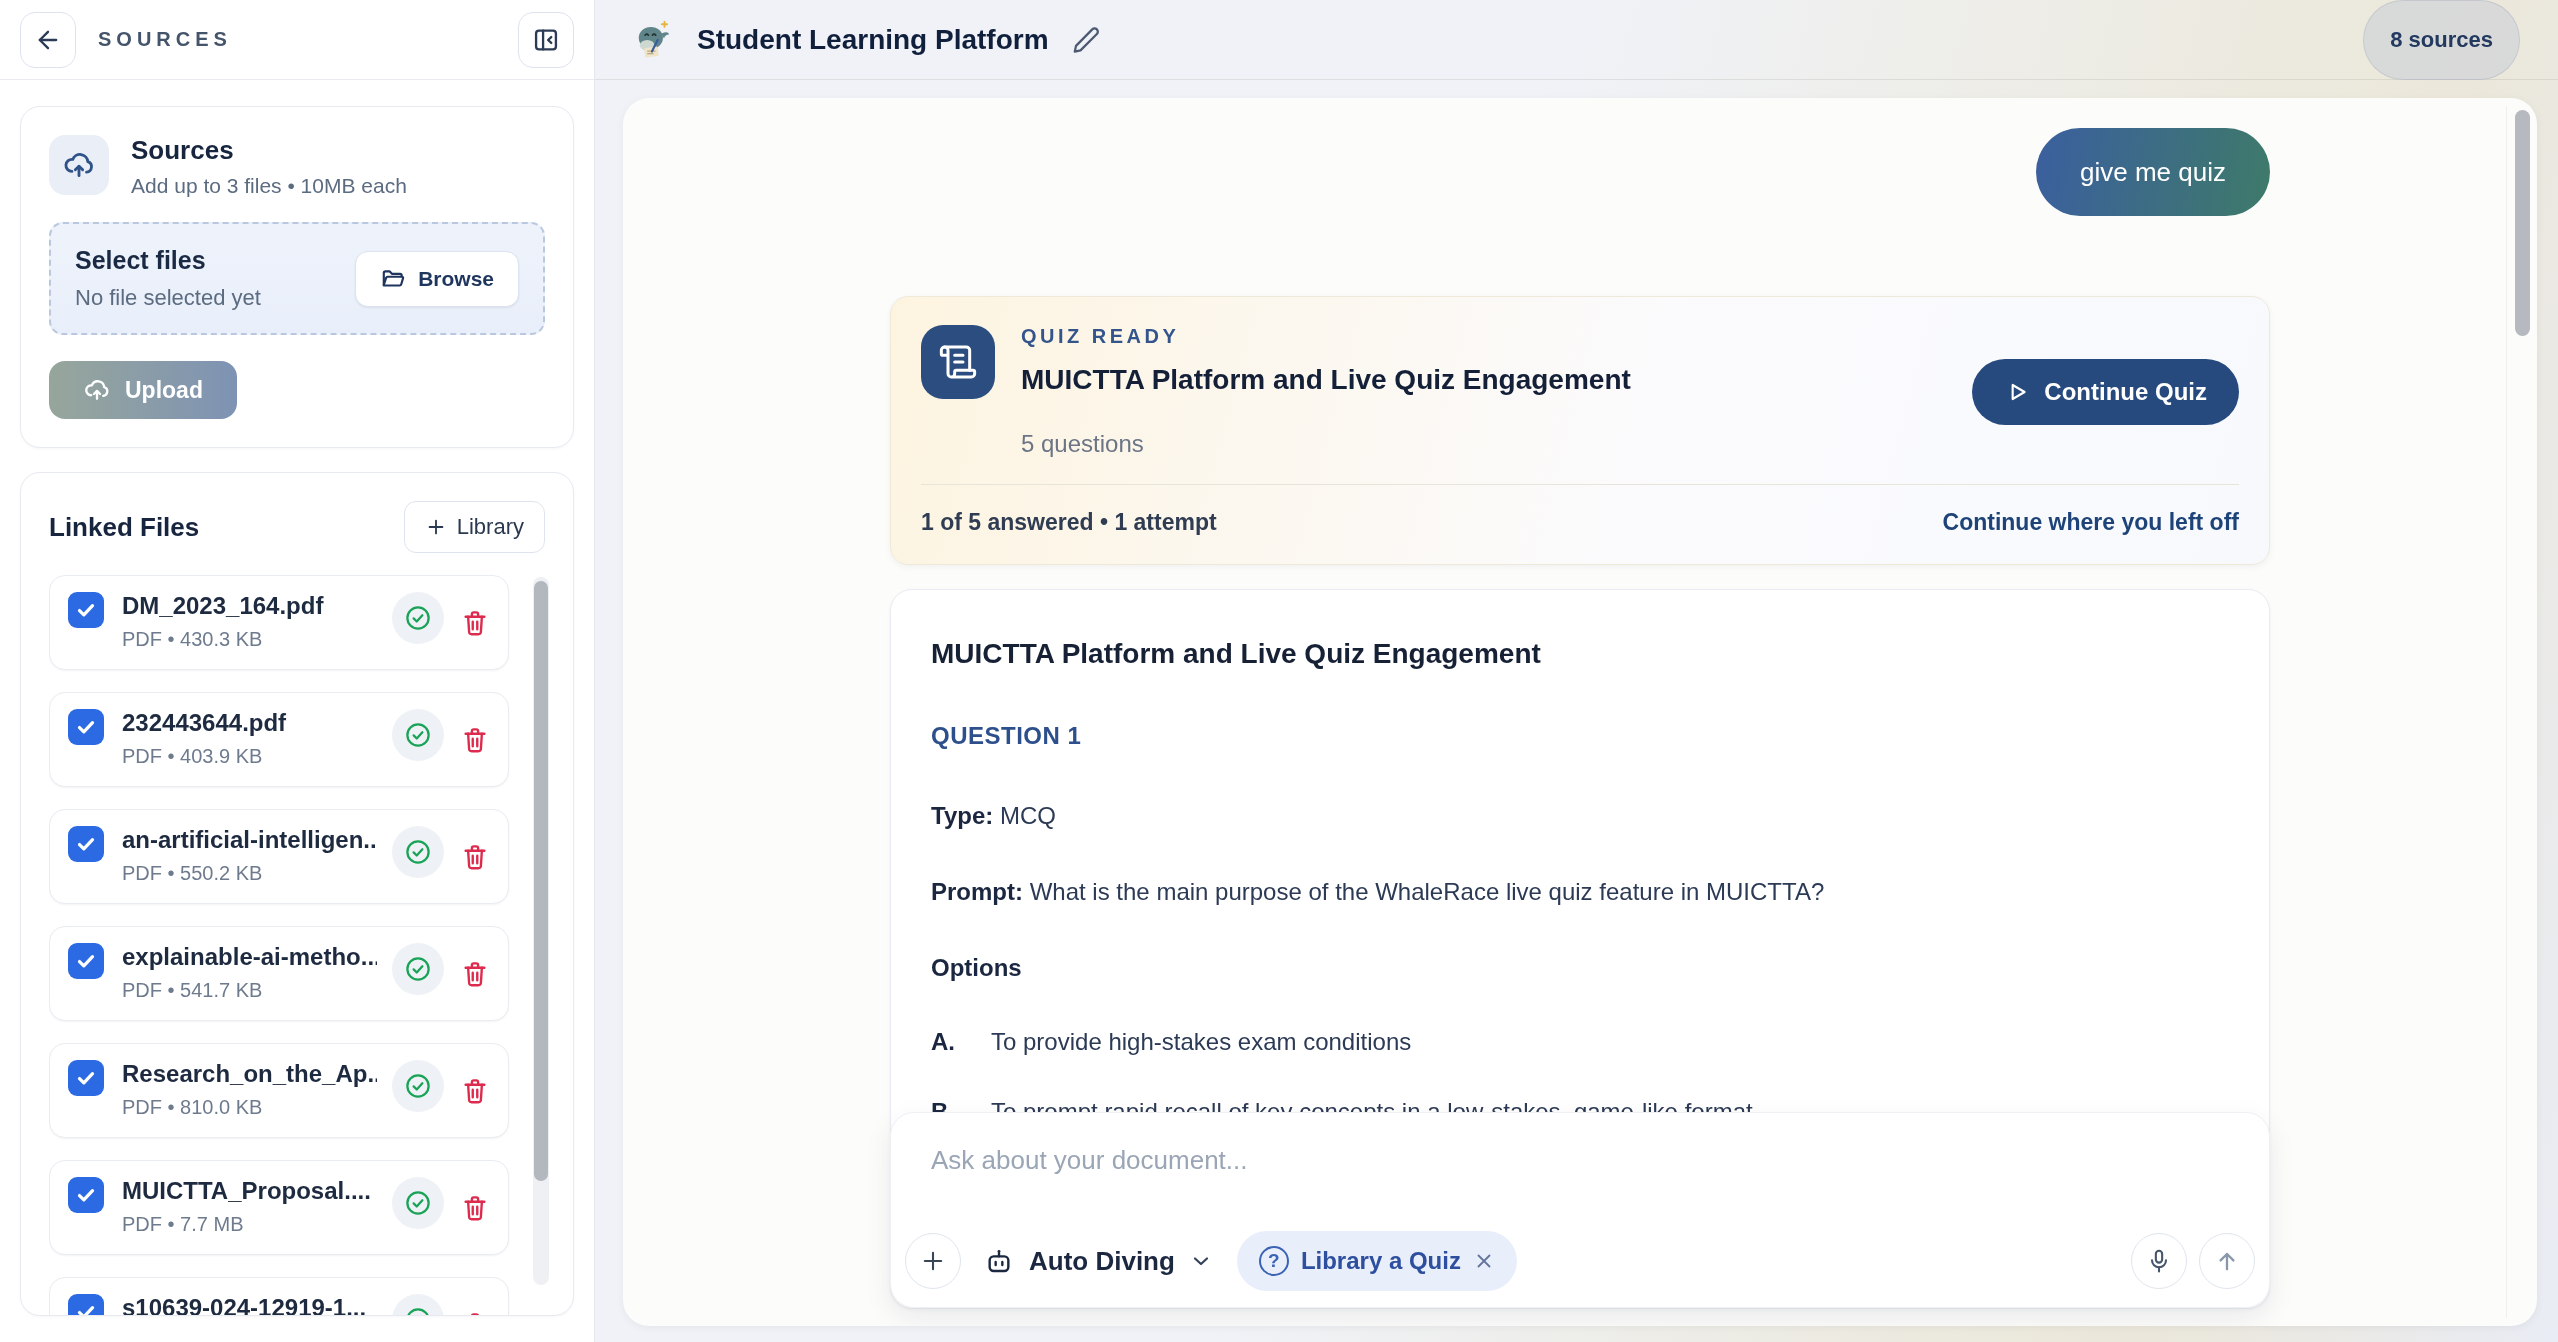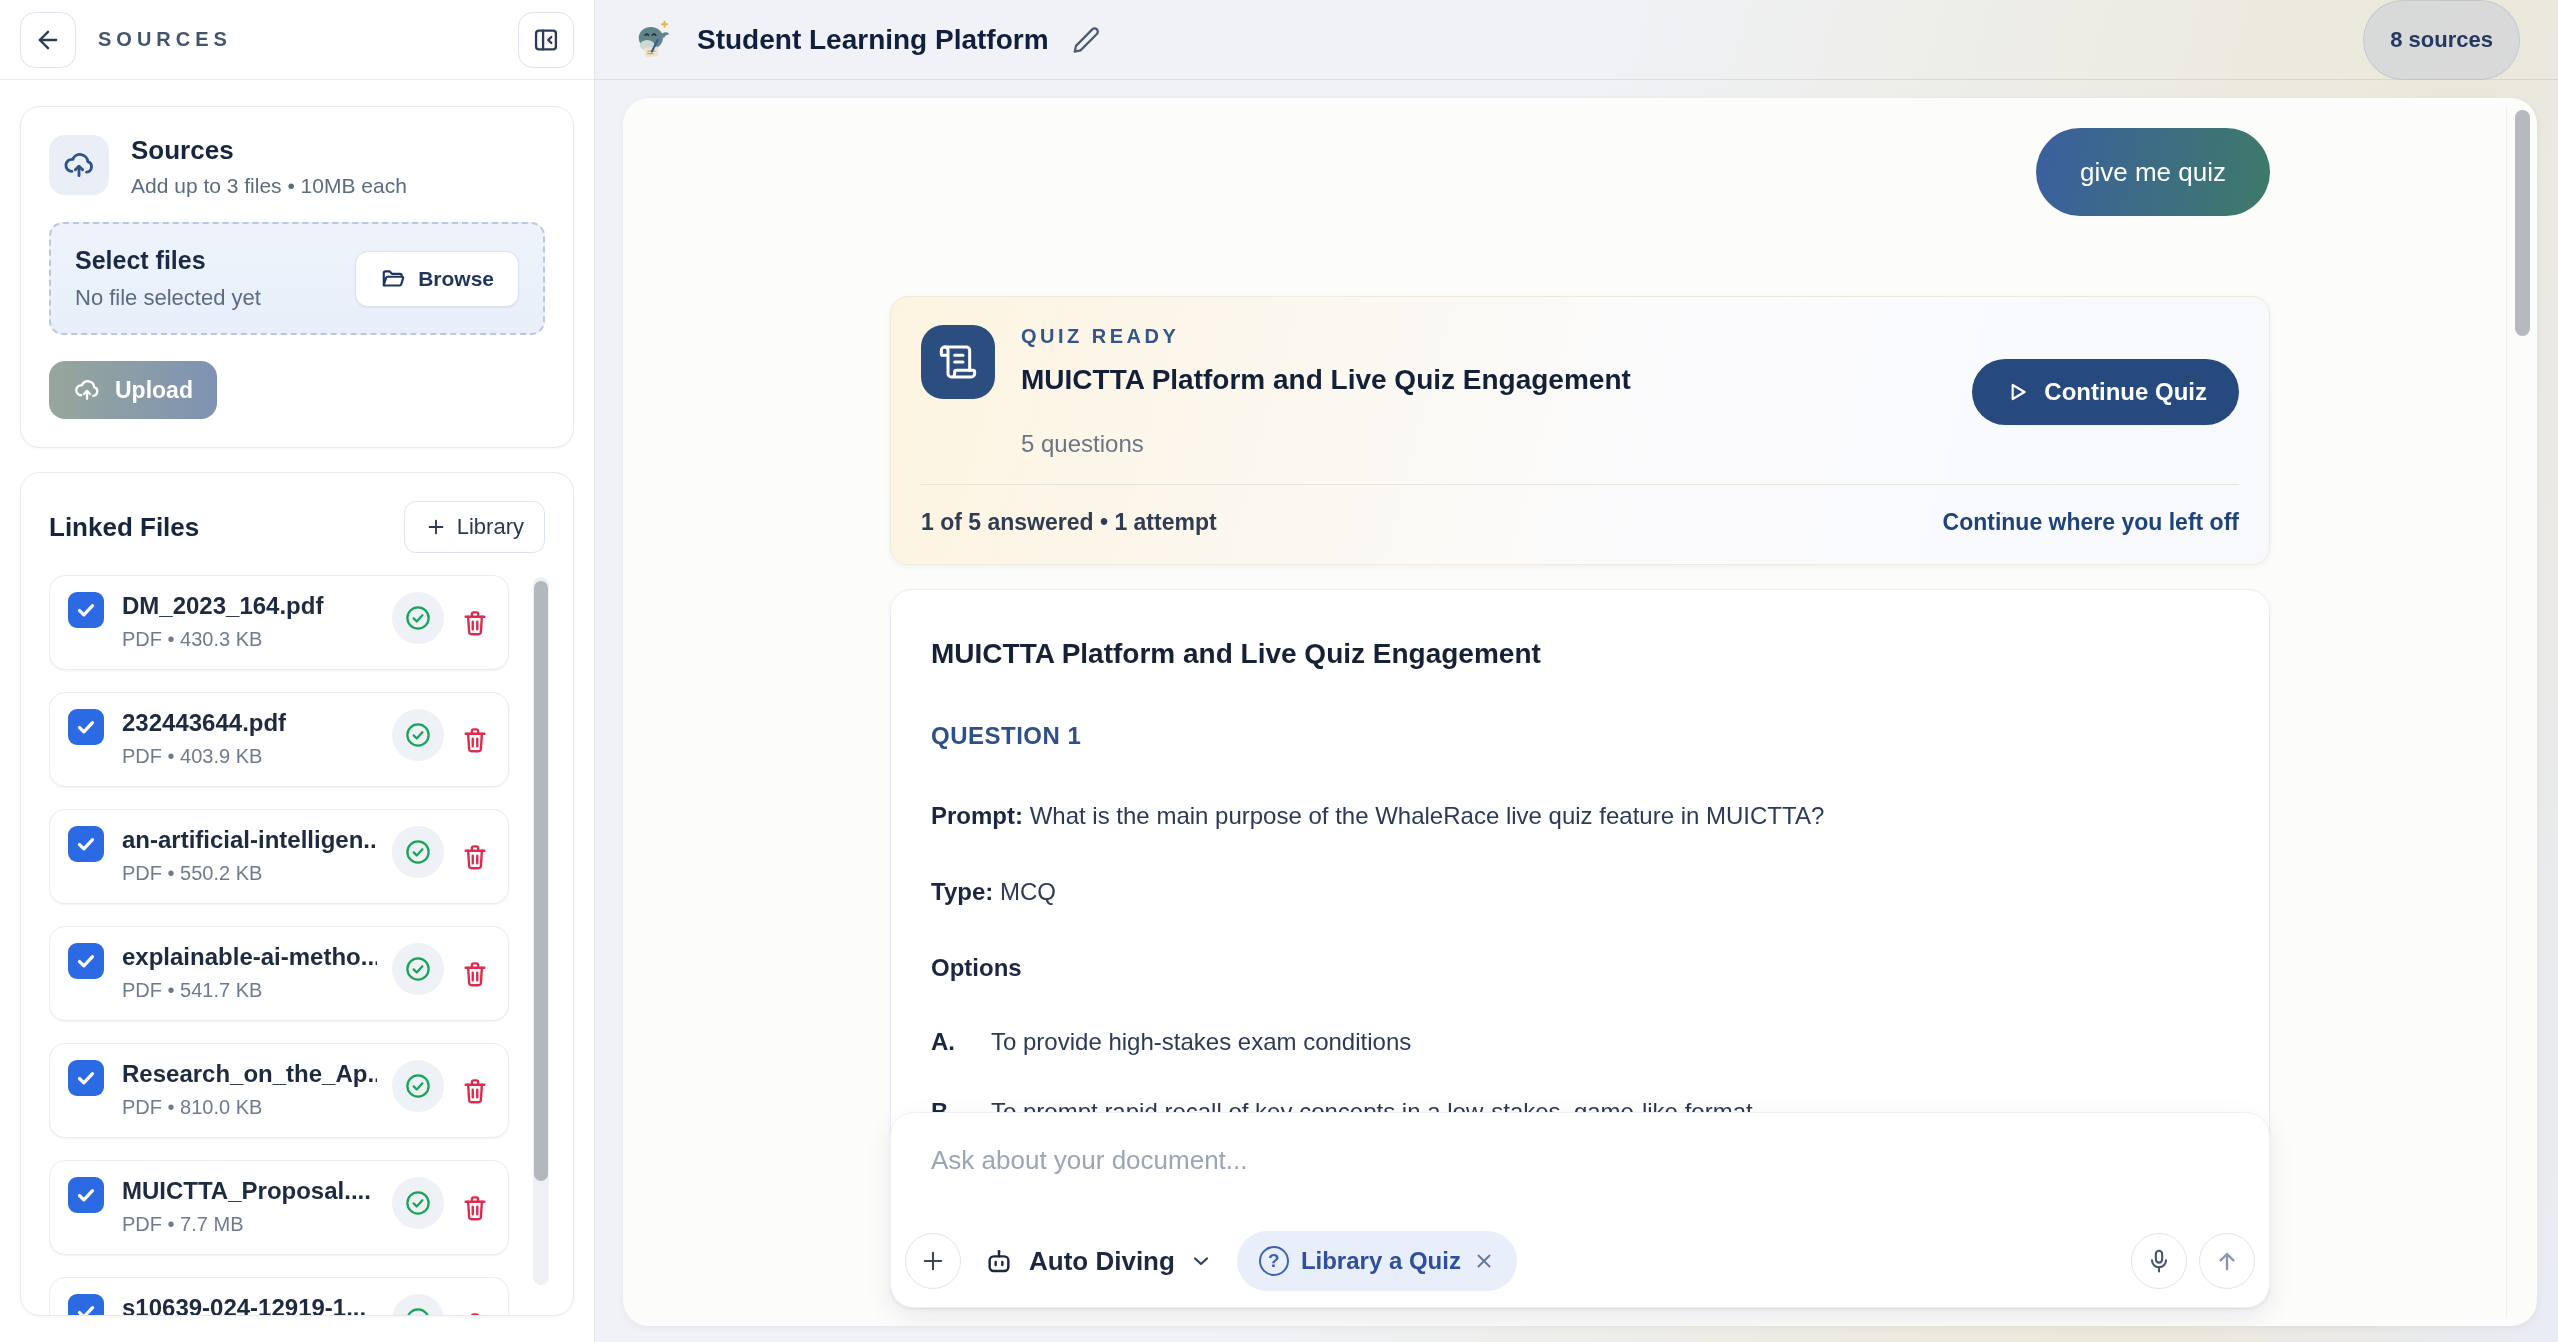--- a/index.html
+++ b/index.html
@@ -19,21 +19,21 @@
   .sources-card { padding:28px; }
   .src-head { display:flex; gap:22px; align-items:flex-start; margin-bottom:24px; }
   .src-tile { width:60px; height:60px; border-radius:16px; background:#e9eef7; display:flex; align-items:center; justify-content:center; color:#2f5288; flex:0 0 60px; }
   .src-head h2 { font-size:26px; font-weight:700; color:#17253f; margin-bottom:8px; }
   .src-head p { font-size:21px; color:#5b6b80; }
   .select-box { border:2px dashed #b9c8df; border-radius:14px; background:linear-gradient(180deg,#eef3fb,#e9effa); padding:22px 24px; display:flex; align-items:center; margin-bottom:26px; }
   .select-box h3 { font-size:25px; font-weight:700; color:#1b2a44; margin-bottom:10px; }
   .select-box p { font-size:22px; color:#5b6b80; }
   .select-box .grow { flex:1; }
   .browse-btn { display:flex; align-items:center; gap:12px; background:#fff; border:1px solid #dce4f0; border-radius:13px; padding:14px 24px; font-size:21px; font-weight:600; color:#1e355e; box-shadow:0 1px 2px rgba(16,24,40,.08); cursor:pointer; }
-  .upload-btn { display:flex; align-items:center; gap:14px; border:none; border-radius:16px; padding:15px 24px; font-size:23px; font-weight:700; color:#fff; background:linear-gradient(90deg,#97a69b,#7e93b4); width:max-content; cursor:pointer; }
+  .upload-btn { display:flex; align-items:center; gap:14px; border:none; border-radius:16px; padding:15px 34px; font-size:23px; font-weight:700; color:#fff; background:linear-gradient(90deg,#97a69b,#7e93b4); width:max-content; cursor:pointer; }
 
   .linked-card { flex:1; min-height:0; padding:28px 28px 0 28px; position:relative; overflow:hidden; }
   .lf-head { display:flex; align-items:center; margin-bottom:22px; }
   .lf-head h2 { font-size:26px; font-weight:700; color:#17253f; }
   .lf-head .spacer { flex:1; }
   .library-btn { display:flex; align-items:center; gap:10px; background:#fff; border:1px solid #dee4ed; border-radius:12px; padding:12px 20px; font-size:22px; color:#2a394f; cursor:pointer; }
   .lf-list { overflow:hidden; height:760px; padding-right:36px; }
   .file-row { border:1px solid #e9ecf1; border-radius:16px; box-shadow:0 1px 2px rgba(16,24,40,.05); padding:16px 18px; display:flex; margin-bottom:22px; height:95px; background:#fff; }
   .chk { width:36px; height:36px; border-radius:9px; background:#2b6ae3; display:flex; align-items:center; justify-content:center; flex:0 0 36px; cursor:pointer; }
   .file-info { margin-left:18px; min-width:0; flex:1; }
@@ -416,22 +416,22 @@
           <div class="qr-divider"></div>
           <div class="qr-footer">
             <span class="qr-progress">1 of 5 answered • 1 attempt</span>
             <a class="qr-link">Continue where you left off</a>
           </div>
         </section>
 
         <section class="quiz-detail">
           <h2 class="qd-title">MUICTTA Platform and Live Quiz Engagement</h2>
           <div class="qd-q">QUESTION 1</div>
+          <div class="qd-line"><b>Type:</b>&nbsp;<span>MCQ</span></div>
           <div class="qd-line"><b>Prompt:</b>&nbsp;<span>What is the main purpose of the WhaleRace live quiz feature in MUICTTA?</span></div>
-          <div class="qd-line"><b>Type:</b>&nbsp;<span>MCQ</span></div>
           <div class="qd-options-label">Options</div>
           <div class="qd-opt">
             <span class="letter">A.</span>
             <span>To provide high-stakes exam conditions</span>
           </div>
           <div class="qd-opt">
             <span class="letter">B.</span>
             <span>To prompt rapid recall of key concepts in a low-stakes, game-like format</span>
           </div>
         </section>

